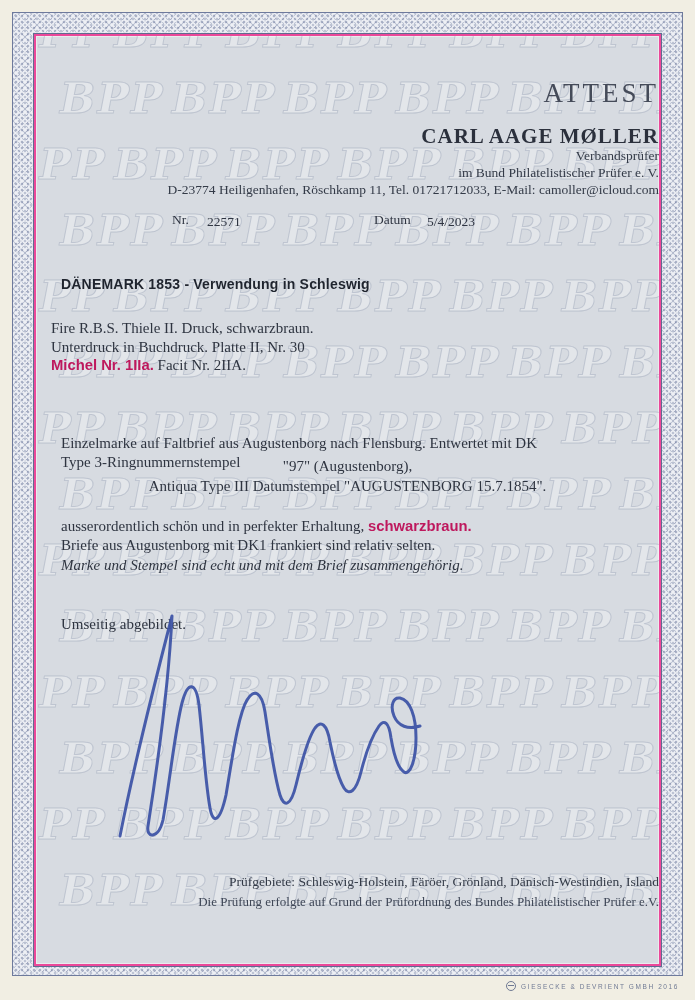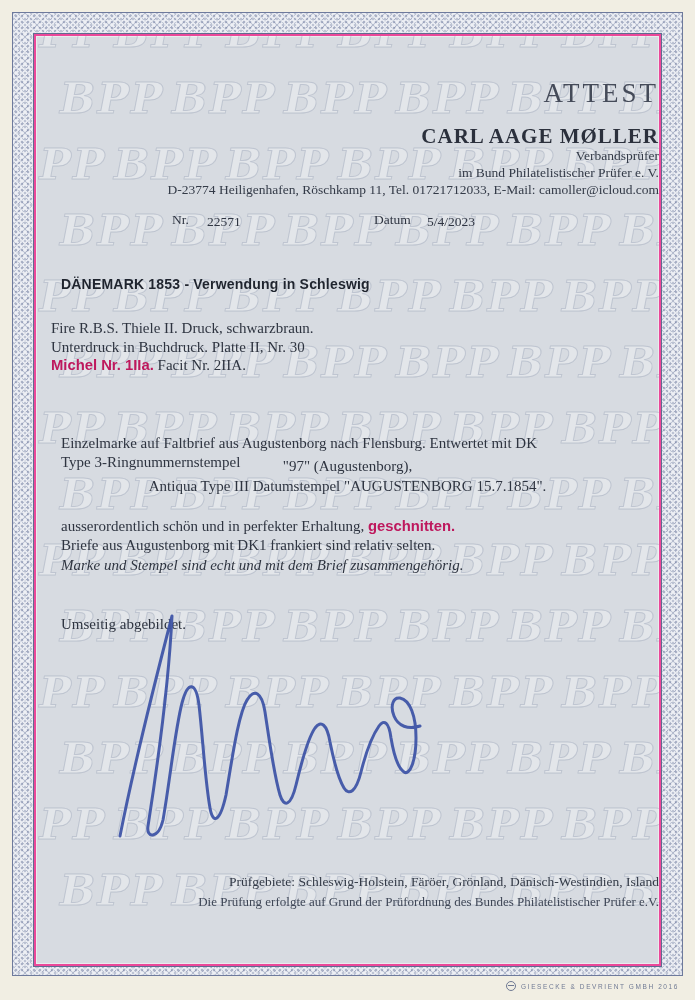--- a/index.html
+++ b/index.html
@@ -198,21 +198,21 @@
         <div>Einzelmarke auf Faltbrief aus Augustenborg nach Flensburg. Entwertet mit DK</div>
         <div>Type 3-Ringnummernstempel</div>
       </div>
 
       <div class="abs cancel" style="top:420px; left:0; right:0;">
         <div>"97" (Augustenborg),</div>
         <div>Antiqua Type III Datumstempel "AUGUSTENBORG 15.7.1854".</div>
       </div>
 
       <div class="abs body-text lh19" style="top:481px; left:25px; right:25px;">
-        <div><span>ausserordentlich schön und in perfekter Erhaltung, </span><span class="bold-sans">geschnitten.</span></div>
+        <div><span>ausserordentlich schön und in perfekter Erhaltung, </span><span class="bold-sans">schwarzbraun.</span></div>
         <div>Briefe aus Augustenborg mit DK1 frankiert sind relativ selten.</div>
         <div class="it">Marke und Stempel sind echt und mit dem Brief zusammengehörig.</div>
       </div>
 
       <div class="abs body-text" style="top:579px; left:25px;">Umseitig abgebildet.</div>
 
       <div class="abs ctr footer-line" style="top:838px">Prüfgebiete: Schleswig-Holstein, Färöer, Grönland, Dänisch-Westindien, Island</div>
 
       <div class="abs ctr footer-line2" style="top:858px">Die Prüfung erfolgte auf Grund der Prüfordnung des Bundes Philatelistischer Prüfer e.V.</div>
 

